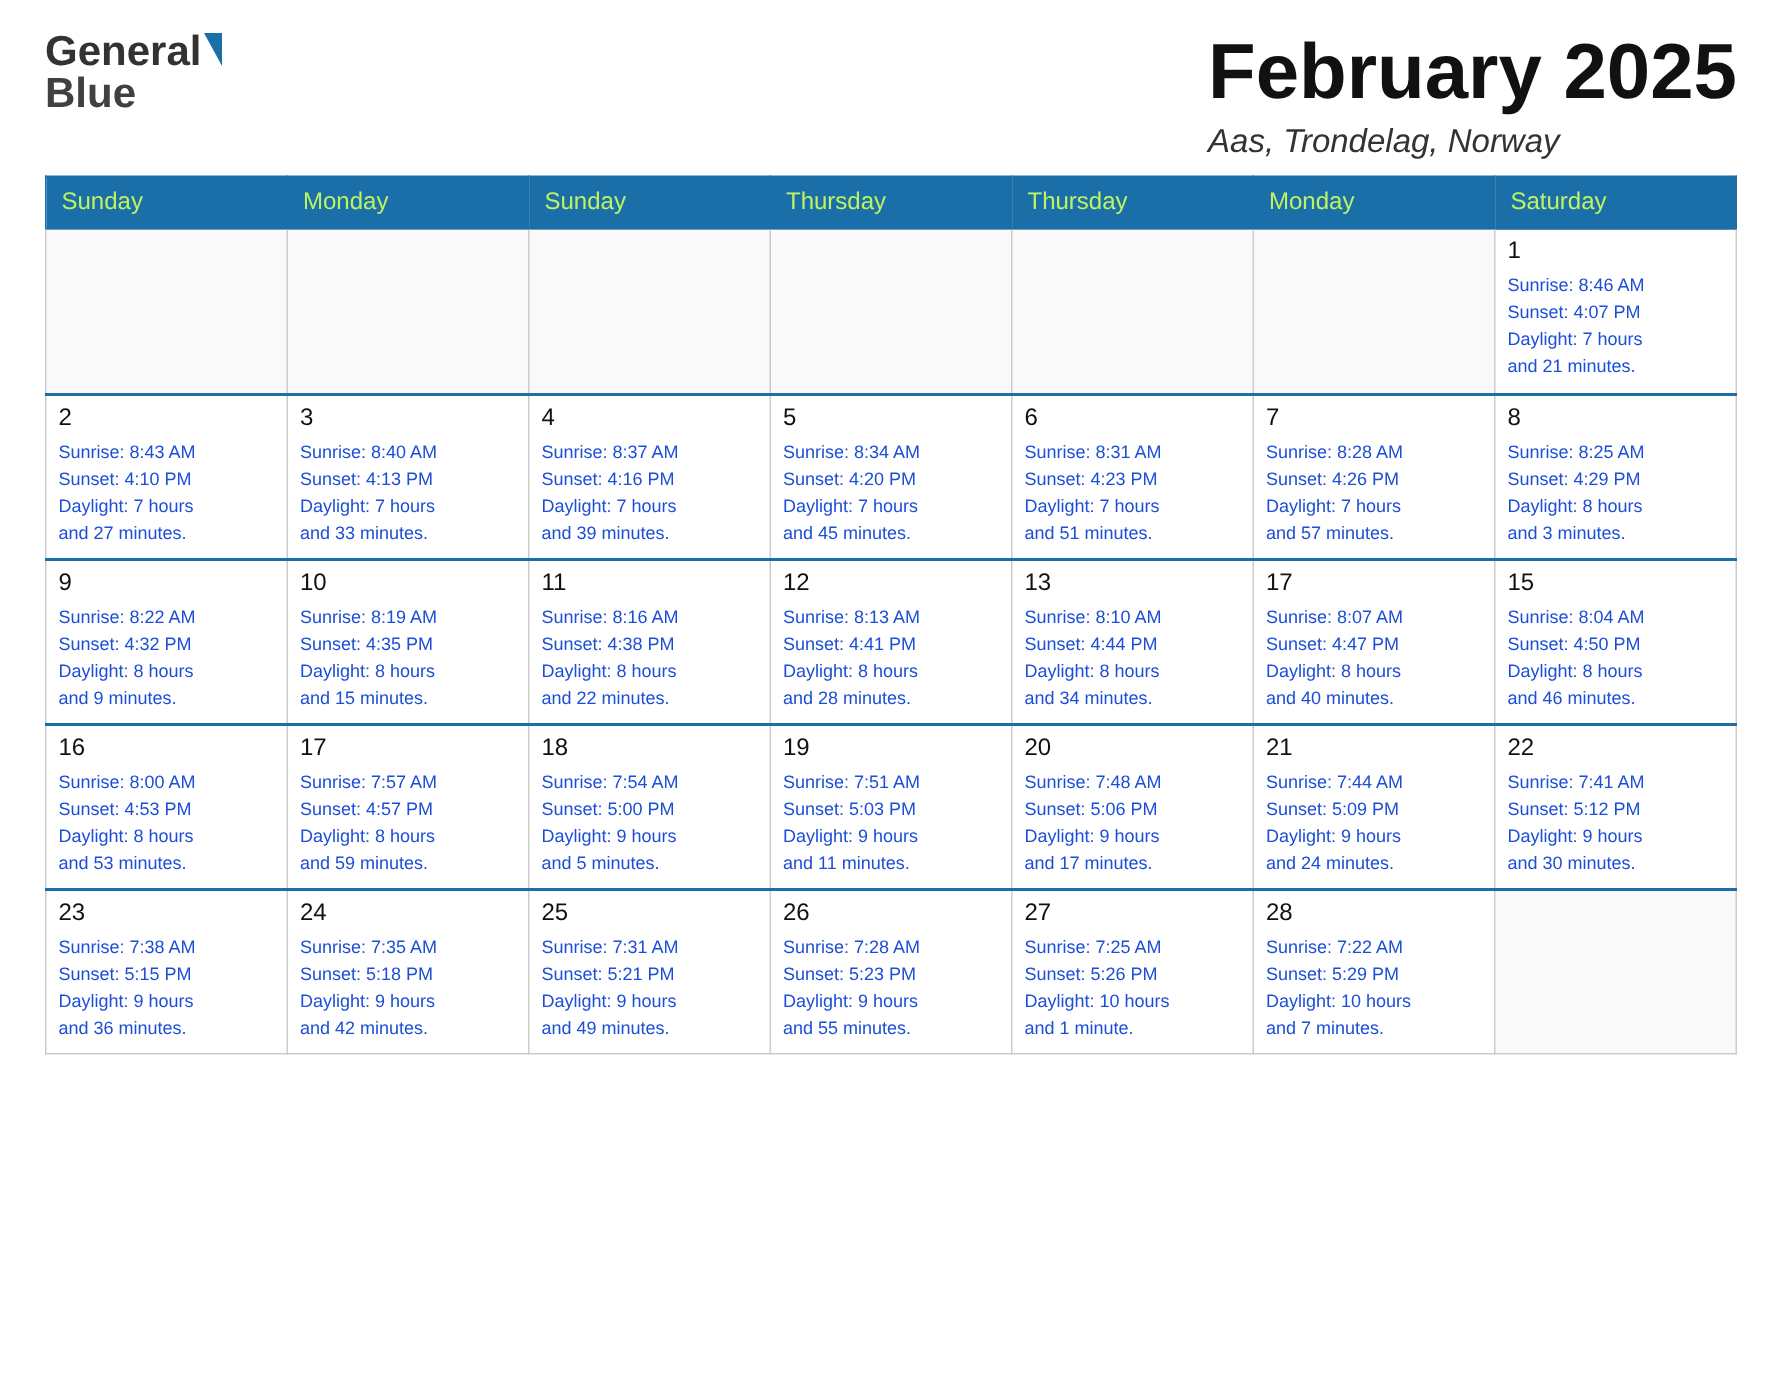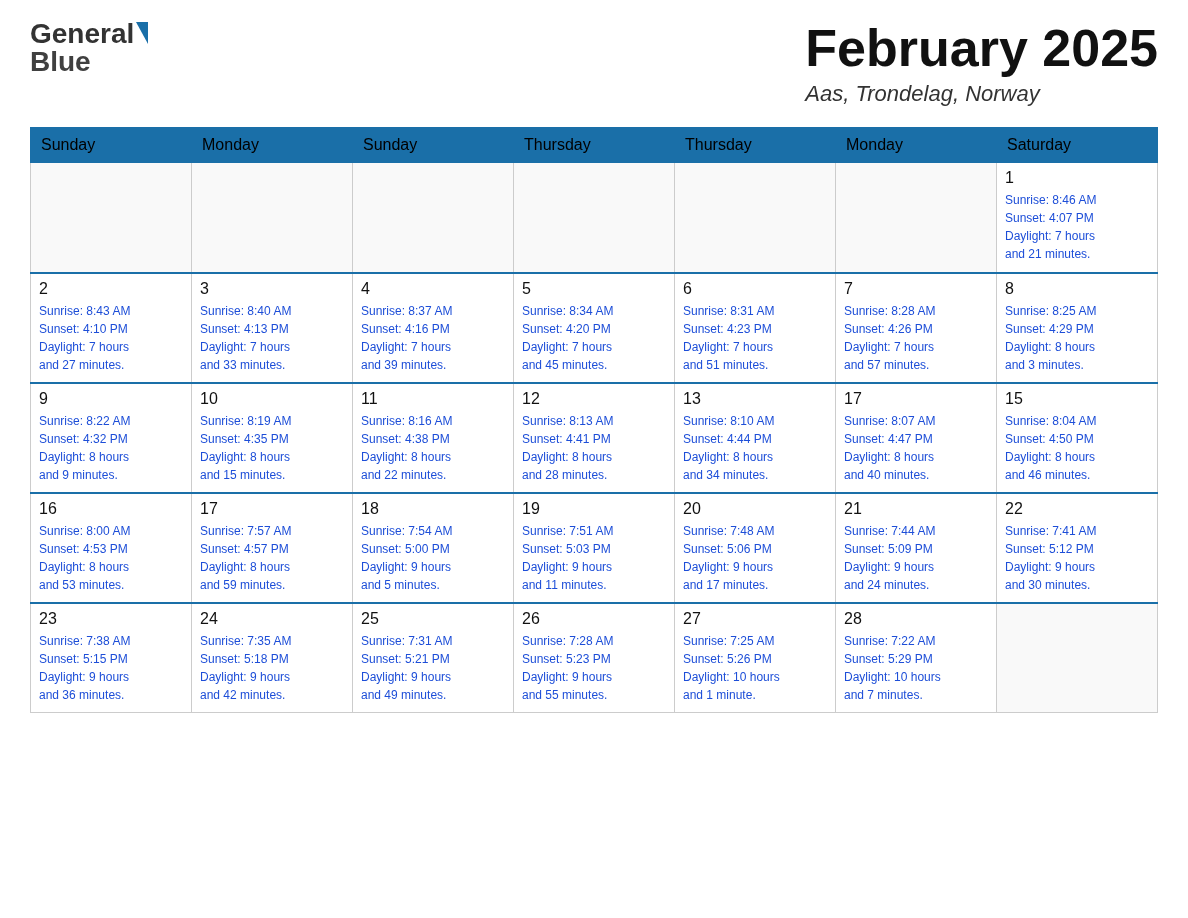--- a/index.html
+++ b/index.html
@@ -7,21 +7,21 @@
       font-family: Arial, sans-serif;
       background: #fff;
       padding: 20px 30px;
       width: 1188px;
       min-height: 918px;
     }
     .header {
       display: flex;
       justify-content: space-between;
       align-items: flex-start;
-      margin-bottom: 20px;
+      margin-bottom: 10px;
     }
     .logo {
       display: flex;
       flex-direction: column;
       align-items: flex-start;
     }
     .logo-general {
       font-size: 28px;
       font-weight: bold;
       color: #333;
@@ -48,21 +48,21 @@
       margin-top: 4px;
       font-style: italic;
     }
     .calendar {
       width: 100%;
       border-collapse: collapse;
       margin-top: 8px;
     }
     .calendar thead th {
       background-color: #1a6fa8;
-      color: #000000;
+      color: #bef264;
       font-size: 16px;
       font-weight: normal;
       padding: 8px 10px;
       text-align: left;
       border: 1px solid #1a6fa8;
     }
     .calendar tbody td {
       vertical-align: top;
       border: 1px solid #ccc;
       padding: 6px 8px;

